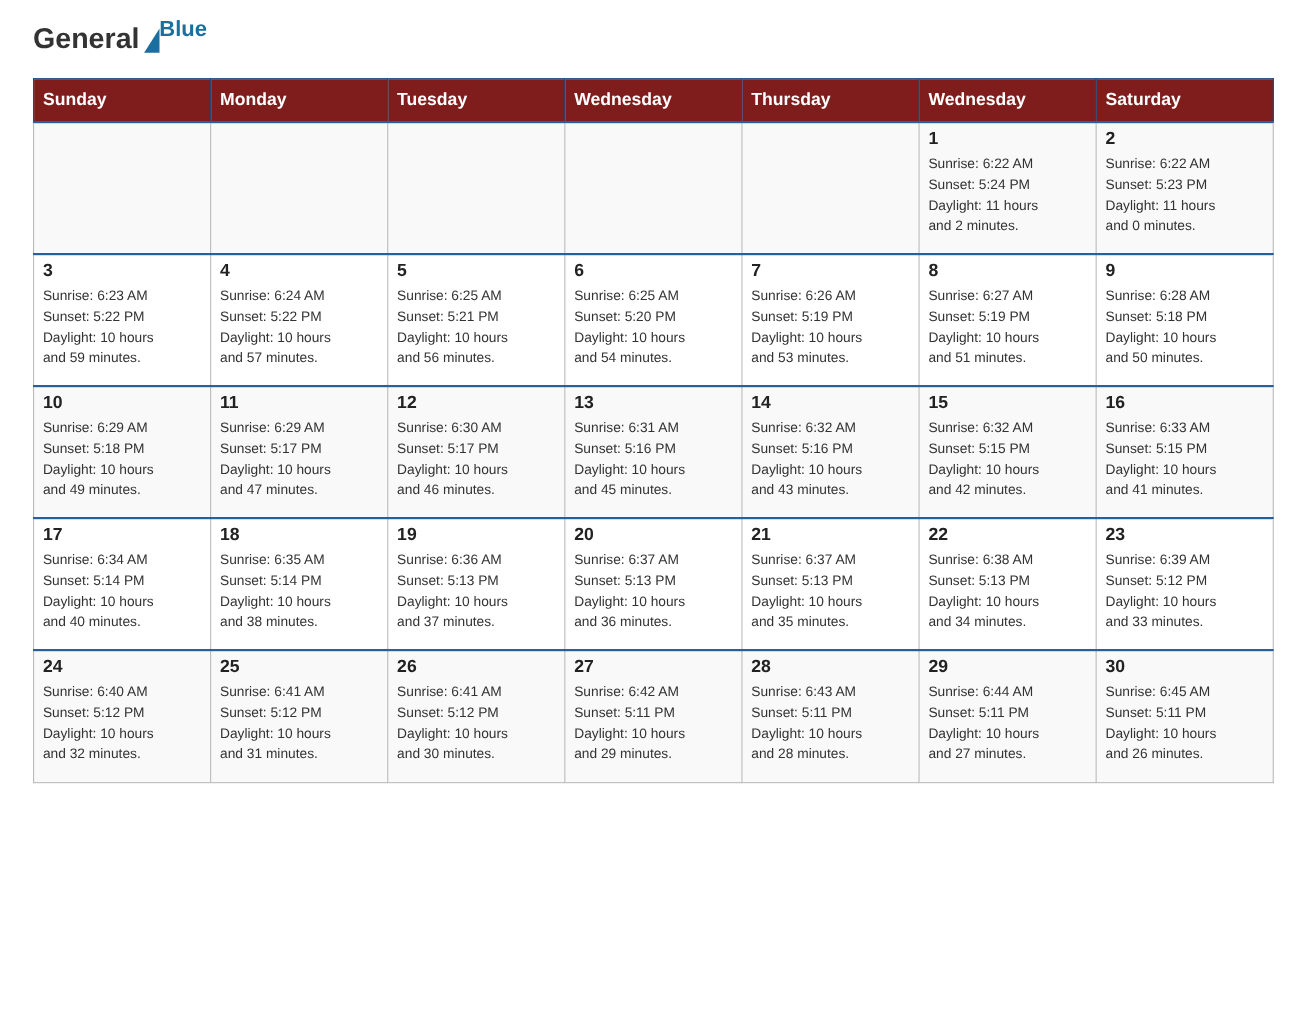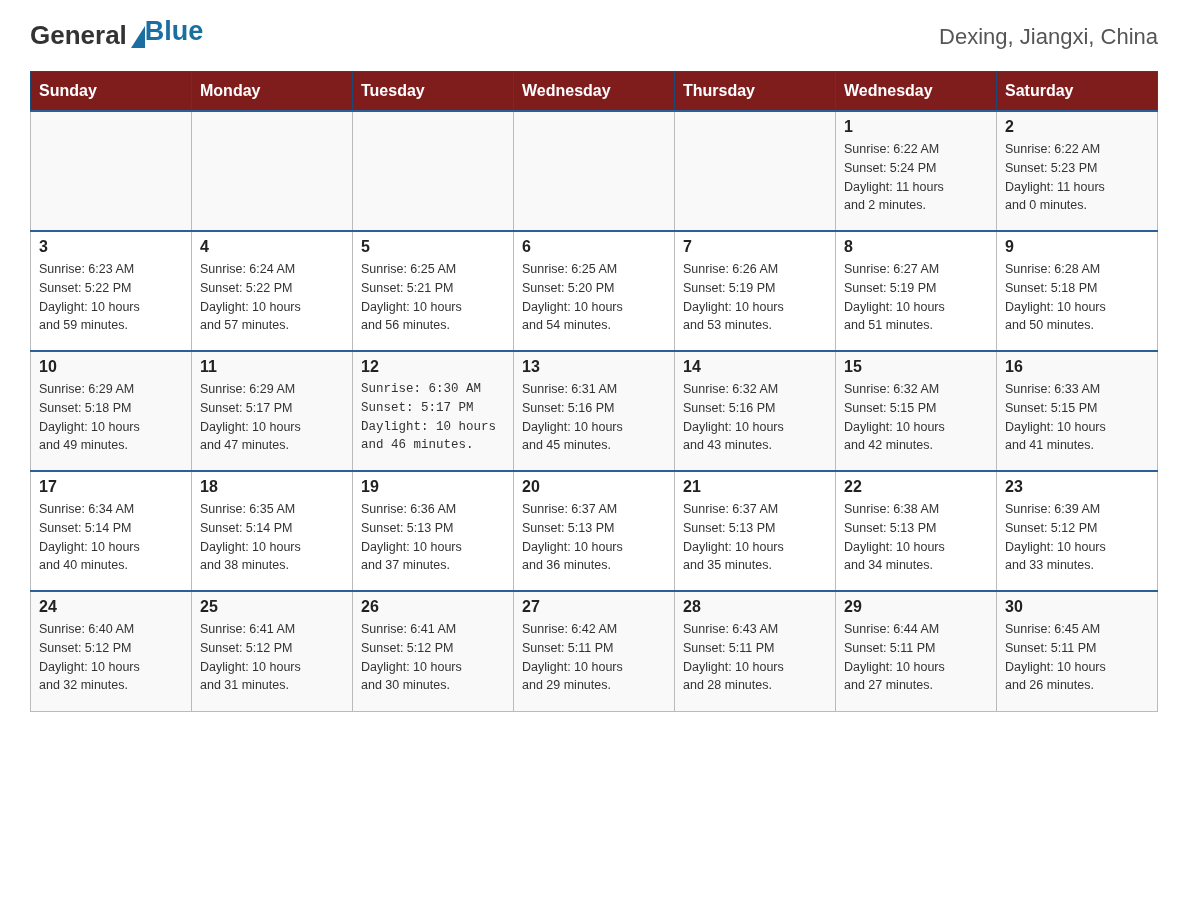--- a/index.html
+++ b/index.html
@@ -35,21 +35,21 @@
     .logo-triangle {
       width: 0;
       height: 0;
       border-left: 14px solid transparent;
       border-bottom: 22px solid #1a6fa0;
       display: inline-block;
       margin-left: 2px;
       margin-bottom: -2px;
     }
     .logo-line2 {
-      font-size: 27px;
+      font-size: 20px;
       font-weight: bold;
       color: #1a6fa0;
       margin-left: 0;
       margin-top: -4px;
     }
     .title-area {
       text-align: right;
     }
     .month-title {
       font-size: 52px;
@@ -117,21 +117,20 @@
 
 <div class="header-area">
   <div class="logo">
     <div class="logo-text">
       <span class="logo-general">General</span>
       <span class="logo-triangle"></span>
     </div>
     <div class="logo-line2">Blue</div>
   </div>
   <div class="title-area">
-    <div class="location-title">Dexing, Jiangxi, China</div>
   </div>
 </div>
 
 <table class="calendar">
   <thead>
     <tr>
       <th>Sunday</th>
       <th>Monday</th>
       <th>Tuesday</th>
       <th>Wednesday</th>
@@ -223,21 +222,21 @@
         </td>
         <td>
           <div class="day-number">11</div>
           <div class="day-info" style="white-space: pre-line;">Sunrise: 6:29 AM
 Sunset: 5:17 PM
 Daylight: 10 hours
 and 47 minutes.</div>
         </td>
         <td>
           <div class="day-number">12</div>
-          <div class="day-info" style="white-space: pre-line; font-family: Liberation Mono, monospace;">Sunrise: 6:30 AM
+          <div class="day-info" style="white-space: pre-line;">Sunrise: 6:30 AM
 Sunset: 5:17 PM
 Daylight: 10 hours
 and 46 minutes.</div>
         </td>
         <td>
           <div class="day-number">13</div>
           <div class="day-info" style="white-space: pre-line;">Sunrise: 6:31 AM
 Sunset: 5:16 PM
 Daylight: 10 hours
 and 45 minutes.</div>

